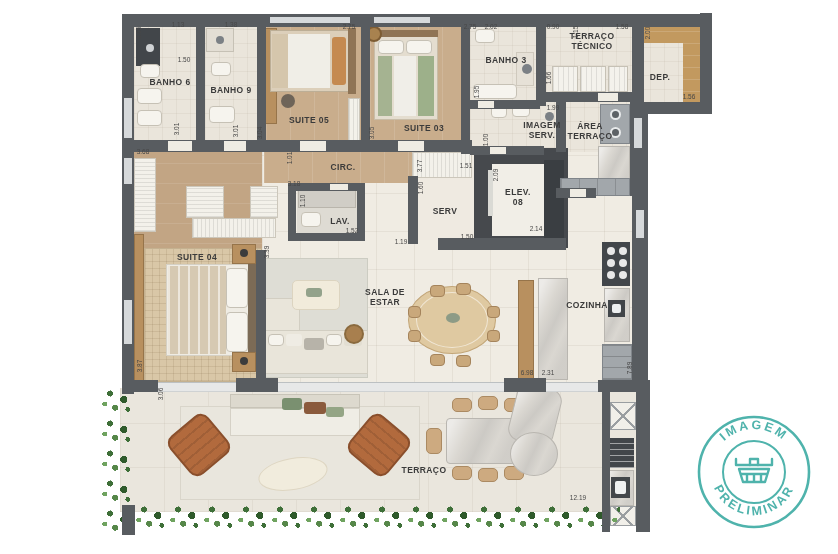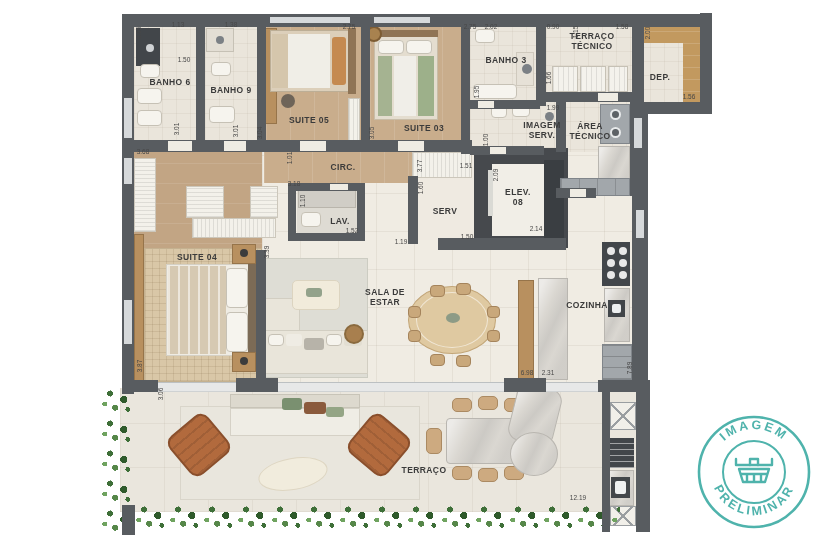--- a/index.html
+++ b/index.html
@@ -274,21 +274,21 @@
       <div class="room-label" style="left: 231px; top: 90px;">BANHO 9</div>
       <div class="room-label" style="left: 309px; top: 120px;">SUITE 05</div>
       <div class="room-label" style="left: 424px; top: 128px;">SUITE 03</div>
       <div class="room-label" style="left: 506px; top: 60px;">BANHO 3</div>
       <div class="room-label" style="left: 592px; top: 41px;">TERRAÇO
 TÉCNICO</div>
       <div class="room-label" style="left: 660px; top: 77px;">DEP.</div>
       <div class="room-label" style="left: 542px; top: 130px;">IMAGEM
 SERV.</div>
       <div class="room-label" style="left: 590px; top: 131px;">ÁREA
-TÉCNICO</div>
+TERRAÇO</div>
       <div class="room-label" style="left: 343px; top: 167px;">CIRC.</div>
       <div class="room-label" style="left: 340px; top: 221px;">LAV.</div>
       <div class="room-label" style="left: 445px; top: 211px;">SERV</div>
       <div class="room-label" style="left: 518px; top: 197px;">ELEV.
 08</div>
       <div class="room-label" style="left: 197px; top: 257px;">SUITE 04</div>
       <div class="room-label" style="left: 385px; top: 297px;">SALA DE
 ESTAR</div>
       <div class="room-label" style="left: 587px; top: 305px;">COZINHA</div>
       <div class="room-label" style="left: 424px; top: 470px;">TERRAÇO</div>

